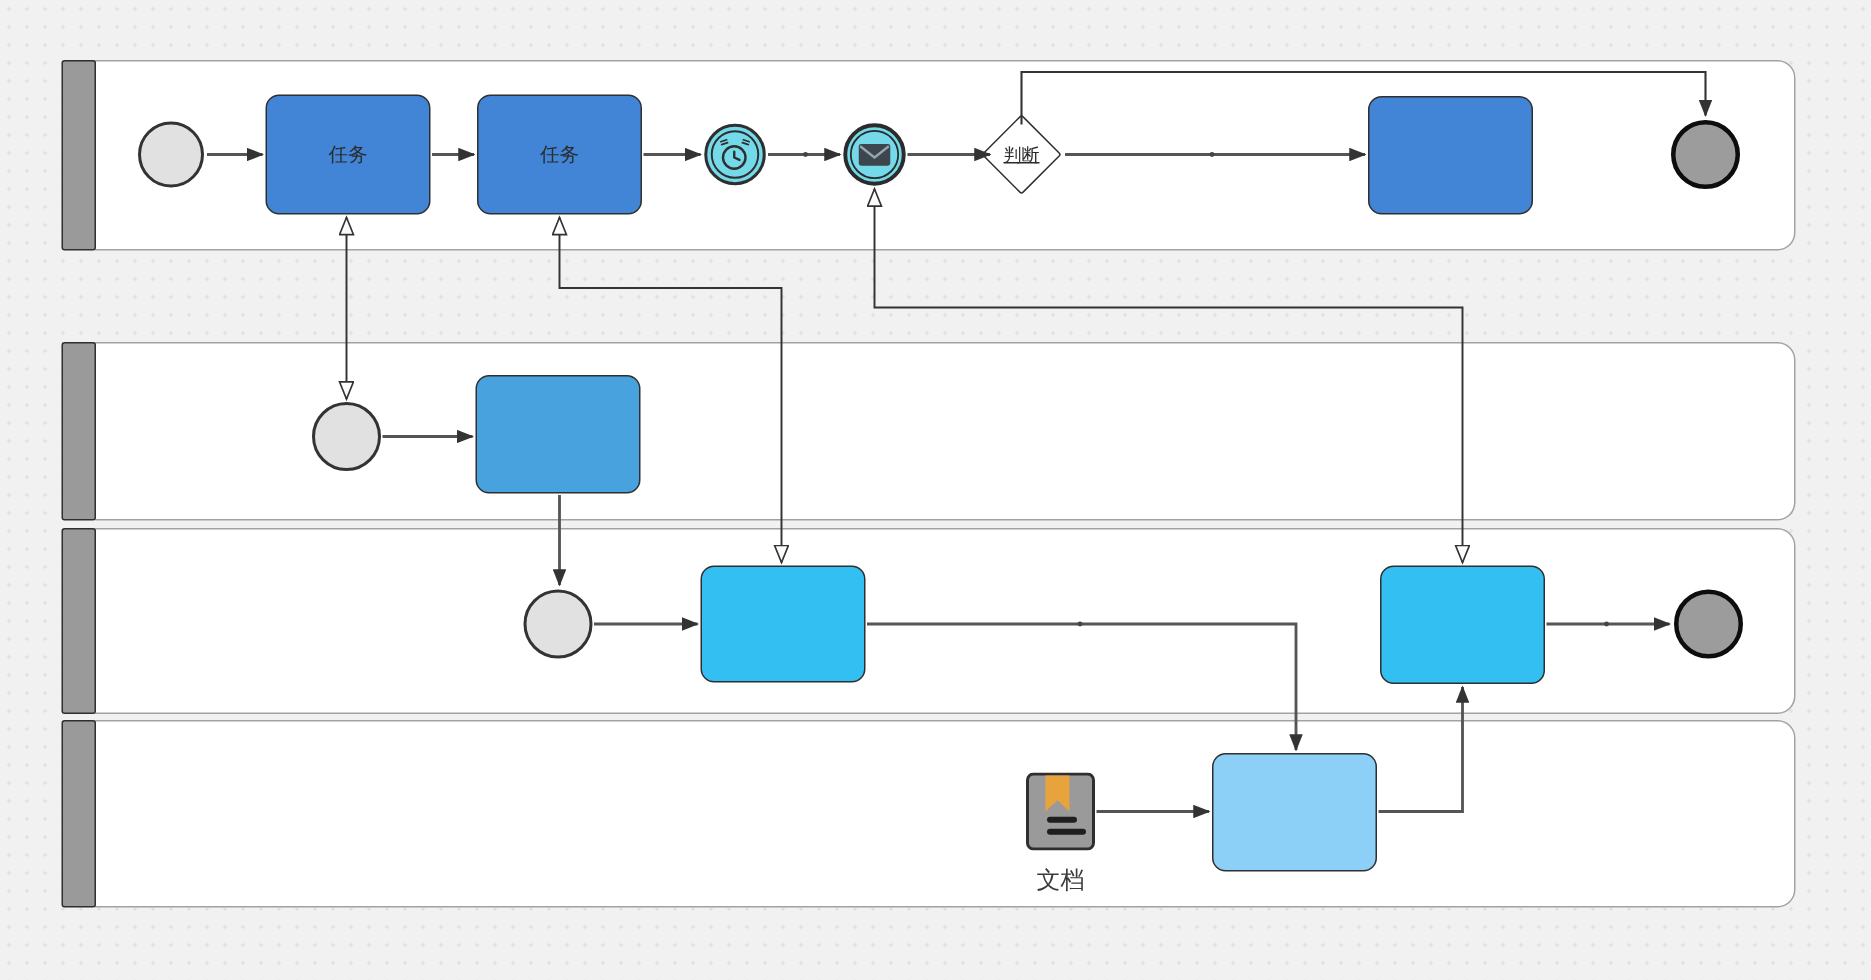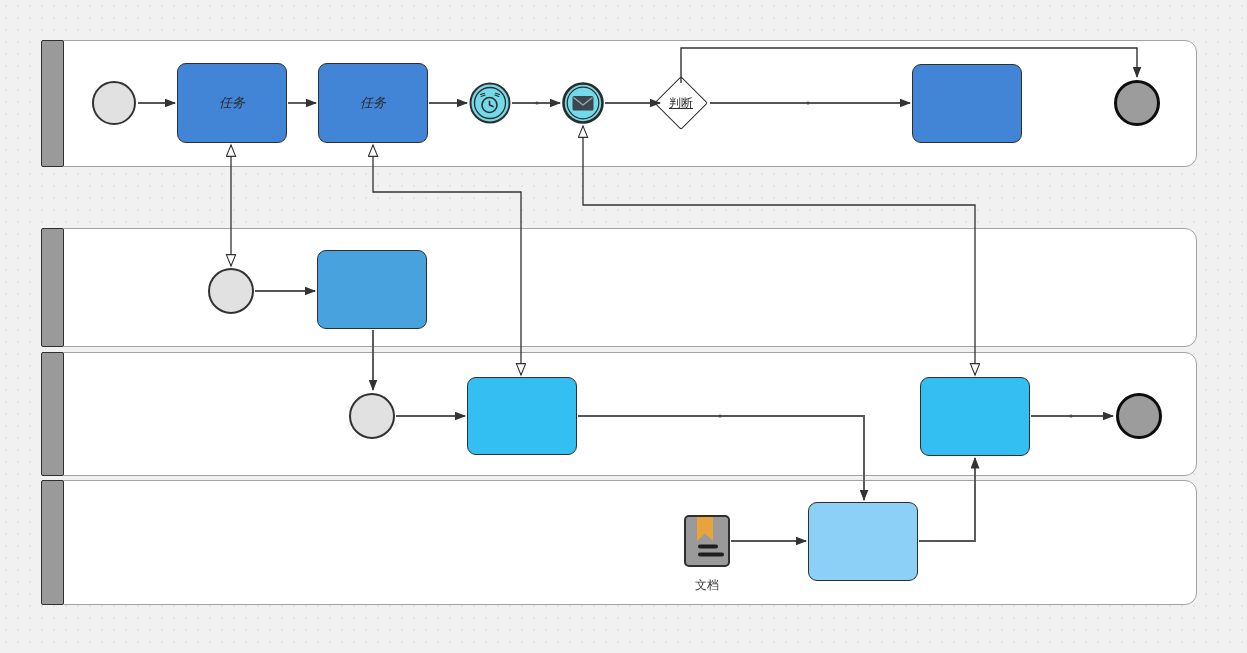--- a/index.html
+++ b/index.html
@@ -21,39 +21,39 @@
     border:1.6px solid #2f2f2f;border-radius:2px;box-sizing:border-box;z-index:2;
   }
   .lane-body{
     flex:1;background:#ffffff;border:1px solid #a2a2a2;
     border-radius:2px 12px 12px 2px;box-sizing:border-box;margin-left:-2px;z-index:1;
   }
   .node{position:absolute;box-sizing:border-box;z-index:3;}
   .task{
     border:1.6px solid #2f2f2f;border-radius:9px;
     display:flex;align-items:center;justify-content:center;
-    font-size:13px;color:#2b2b2b;font-style:italic;
+    font-size:13px;color:#2b2b2b;
   }
   .evt{
     border-radius:50%;border:2px solid #333;background:#e1e1e1;
   }
   .evt-end{
     border-radius:50%;border:3.5px solid #0d0d0d;background:#9c9c9c;
   }
   .gateway{
     width:38px;height:38px;background:#ffffff;border:1.6px solid #2f2f2f;
     transform:rotate(45deg);border-radius:2px;
   }
   .gw-label{
     position:absolute;z-index:4;font-size:12px;color:#2b2b2b;
     display:flex;align-items:center;justify-content:center;text-decoration:underline;
   }
   .icon-evt{display:block;}
   .doc-label{
-    position:absolute;font-size:12px;color:#3a3a3a;text-align:center;z-index:4;
+    position:absolute;font-size:16px;color:#3a3a3a;text-align:center;z-index:4;
   }
   #wires{position:absolute;inset:0;z-index:5;pointer-events:none;}
   #wires path{pointer-events:stroke;}
 </style>
 </head>
 <body>
 
 <div id="canvas">
 
   <div class="lane" style="top:40px;height:127px;">

